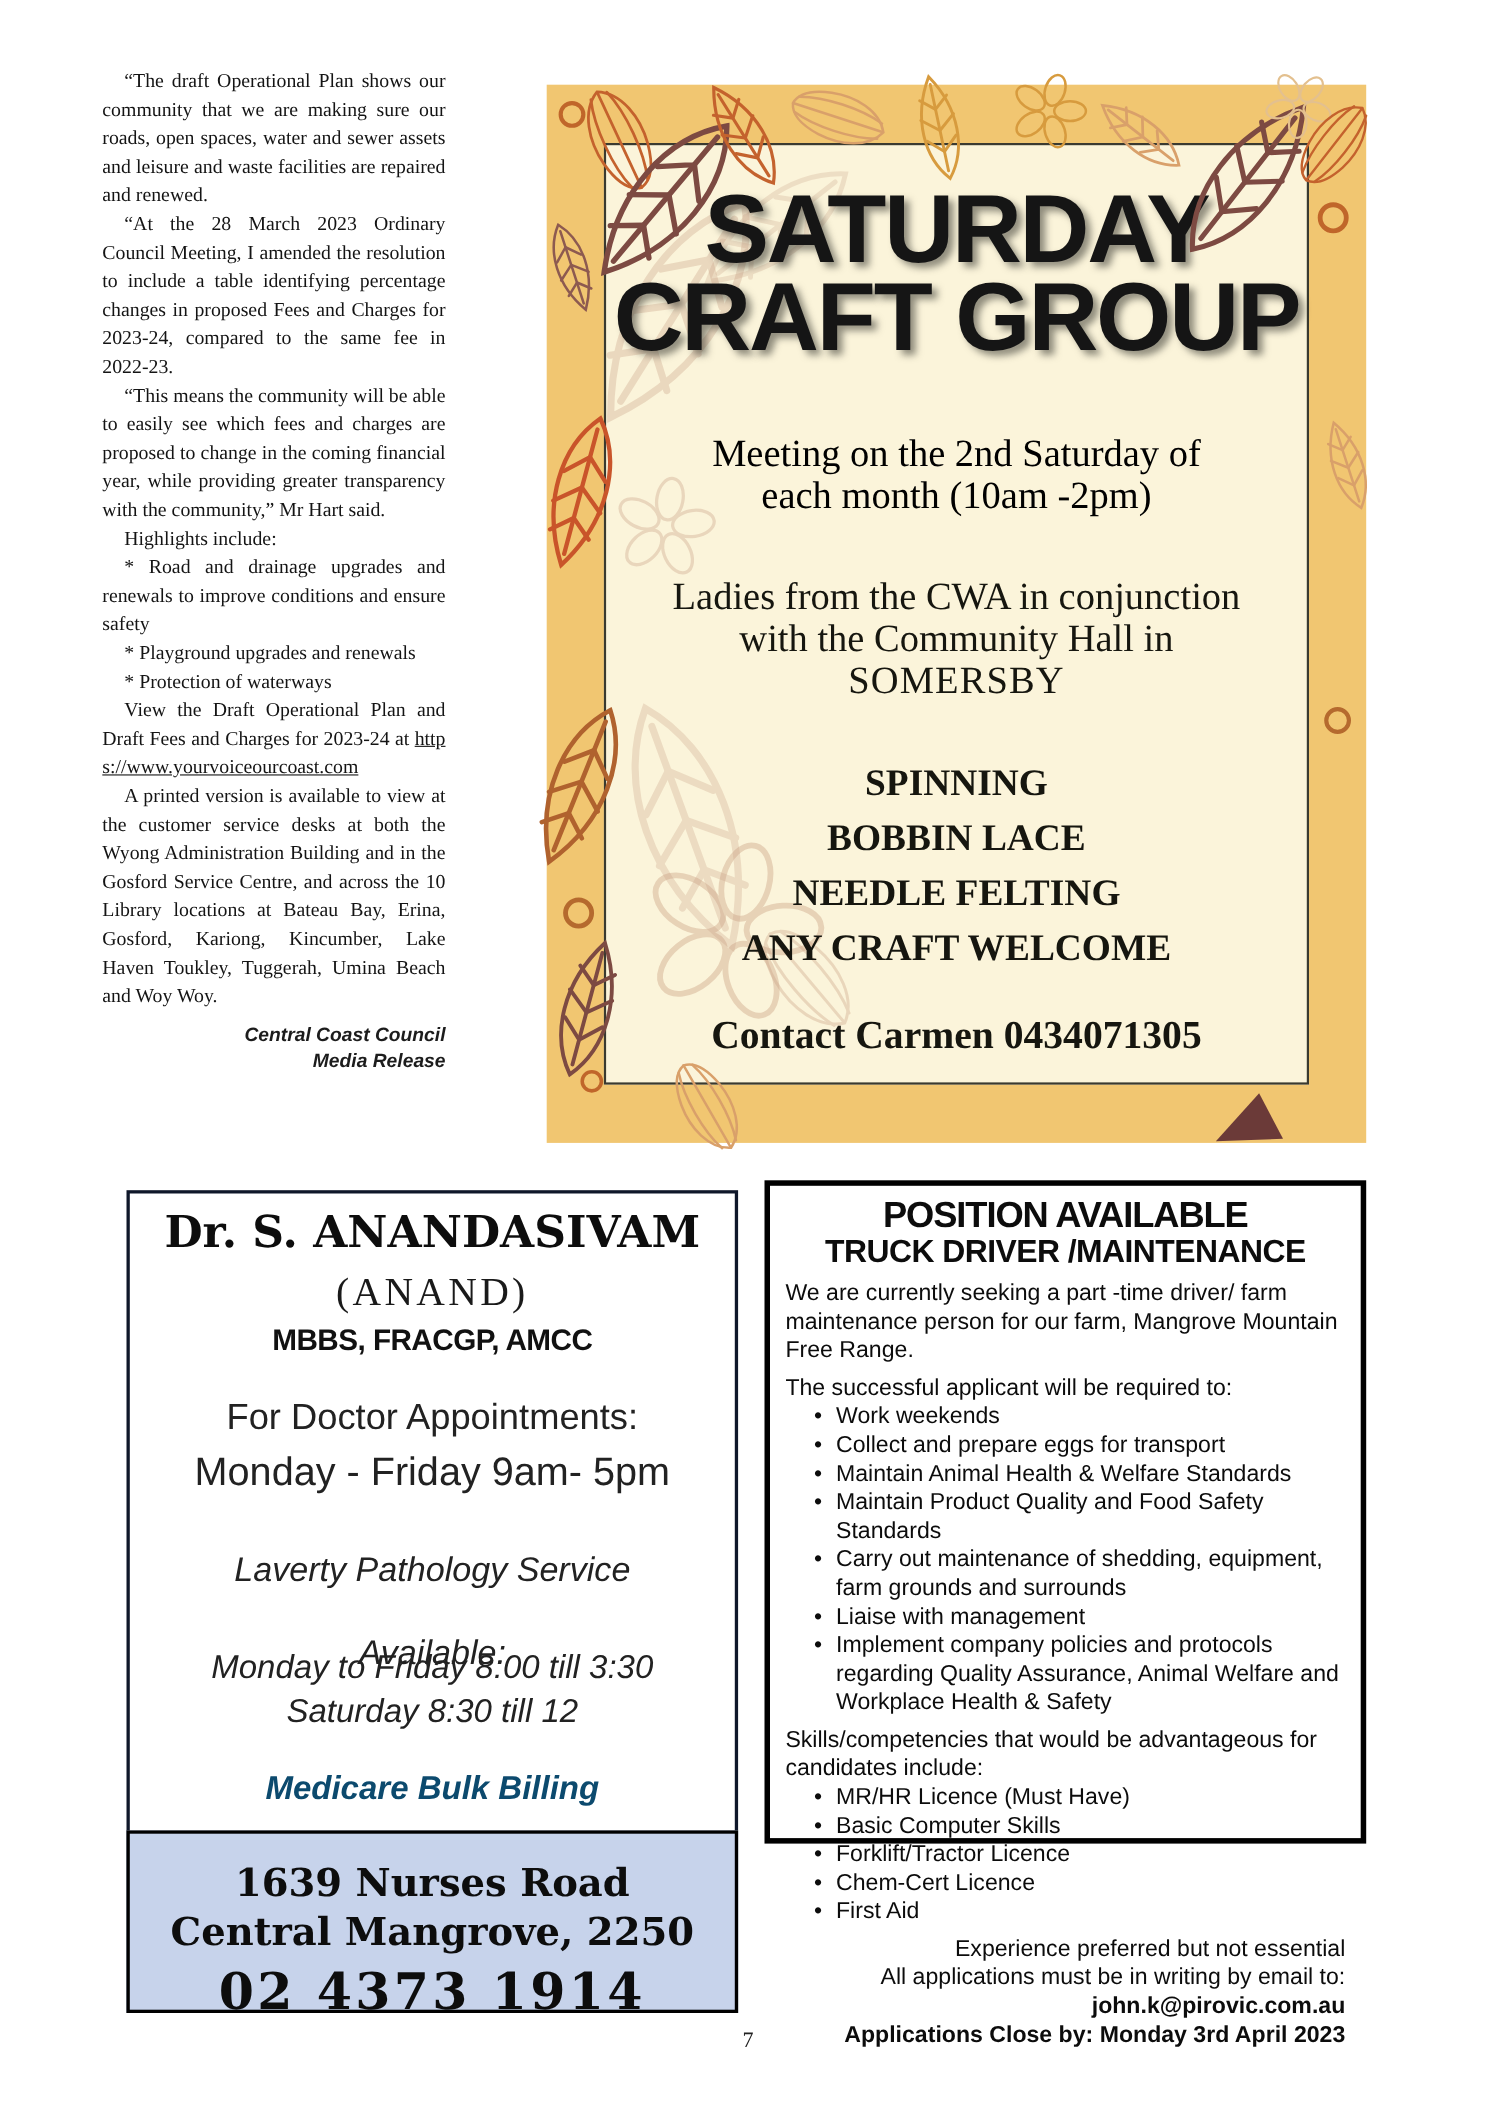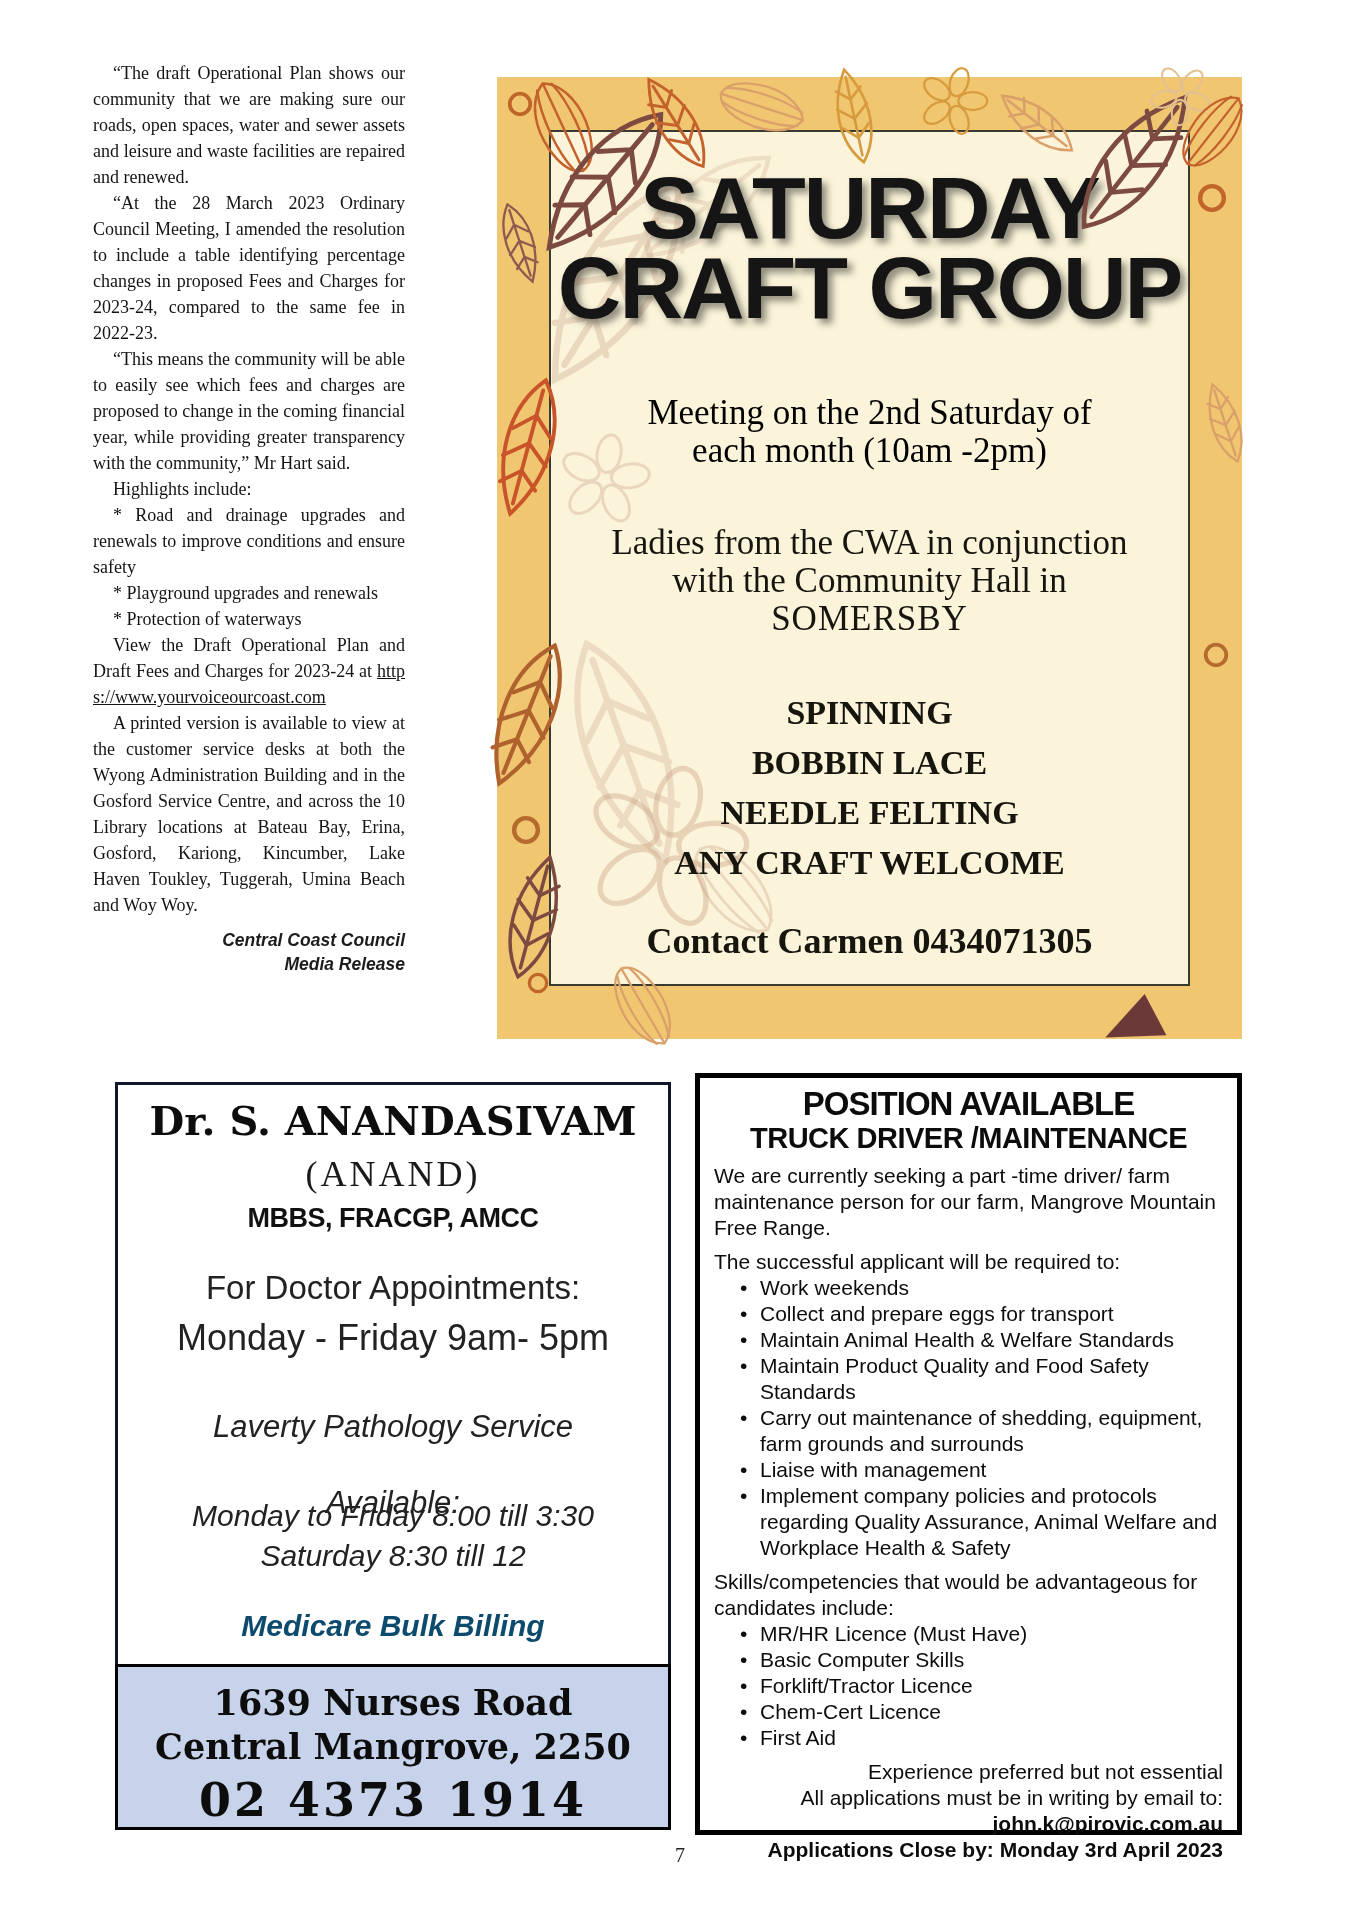--- a/index.html
+++ b/index.html
@@ -59,27 +59,27 @@
   .dr-path1 { top:324px; font-family:"Liberation Sans", sans-serif; font-style:italic; font-size:31px; color:#222; }
   .dr-path2 { top:368px; font-family:"Liberation Sans", sans-serif; font-style:italic; font-size:31px; color:#222;margin-top:32px; }
   .dr-path3 { top:414px; font-family:"Liberation Sans", sans-serif; font-style:italic; font-size:30px; color:#222; }
   .dr-path4 { top:454px; font-family:"Liberation Sans", sans-serif; font-style:italic; font-size:30px; color:#222; }
   .dr-bill  { top:524px; font-family:"Liberation Sans", sans-serif; font-style:italic; font-weight:700; font-size:30px; color:#0c4a6e; }
   .dr-address {
     position:absolute; left:-3px; right:-3px; bottom:-3px; height:166px;
     background:#c7d3eb; border:3px solid #000; text-align:center;
     font-family:"DejaVu Serif", serif; font-weight:700; color:#0d0d0d;
   }
-  .dr-address .a1 { margin-top:15px;  font-size:35px; }
+  .dr-address .a1 { margin-top:25px;  font-size:35px; }
   .dr-address .a2 { margin-top:3px;  font-size:35px; }
   .dr-address .ph { margin-top:6px;  font-size:46px; letter-spacing:3px; }
 
   
   .job-ad {
-    position:absolute; left:695px; top:1073px; width:547px; height:762px;
+    position:absolute; left:695px; top:1073px; width:547px; height:603px;
     background:#fff; border:5px solid #000;
     font-family:"Liberation Sans", sans-serif; font-size:21px; line-height:26px;
     padding:8px 14px 6px 14px; color:#0c0c0c;
   }
   .job-title    { text-align:center; font-weight:900; font-size:33px; line-height:36px; letter-spacing:-1px; }
   .job-subtitle { text-align:center; font-weight:700; font-size:29px; line-height:33px; letter-spacing:-0.5px; }
   .job-ad .para { margin-top:8px; }
   .bullet { display:flex; padding-left:26px; }
   .bullet .dot { width:20px; flex:0 0 20px; }
   .center { text-align:right; }

